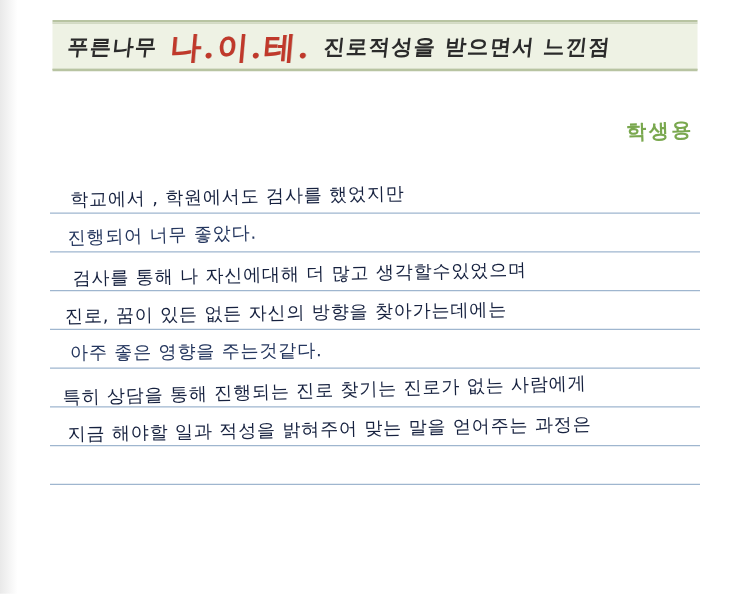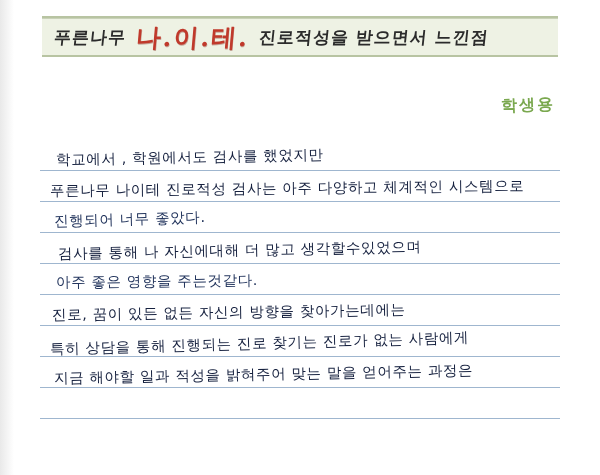--- a/index.html
+++ b/index.html
@@ -147,34 +147,31 @@
   <span class="hdr-post">진로적성을 받으면서 느낀점</span>
 </div>
 <div class="header-line-bottom"></div>
 
 <div class="audience-label">학생용</div>
 
 <div class="sheet">
   <div class="rule-row row-ink-1">
     <span class="hand slant1 ink-dark">학교에서 , 학원에서도 검사를 했었지만</span>
   </div>
-  <div class="rule-row row-ink-2">
-    <span class="hand slant2 ink-dark">푸른나무 나이테 진로적성 검사는 아주 다양하고 체계적인 시스템으로</span>
-  </div>
   <div class="rule-row row-ink-3">
     <span class="hand slant3 ink-mid">진행되어 너무 좋았다.</span>
   </div>
   <div class="rule-row row-ink-4">
     <span class="hand slant1 ink-dark">검사를 통해 나 자신에대해 더 많고 생각할수있었으며</span>
   </div>
+  <div class="rule-row row-ink-5">
+    <span class="hand slant4 ink-dark">진로, 꿈이 있든 없든 자신의 방향을 찾아가는데에는</span>
+  </div>
   <div class="rule-row row-ink-6">
     <span class="hand slant2 ink-mid">아주 좋은 영향을 주는것같다.</span>
-  </div>
-  <div class="rule-row row-ink-5">
-    <span class="hand slant4 ink-dark">진로, 꿈이 있든 없든 자신의 방향을 찾아가는데에는</span>
   </div>
   <div class="rule-row row-ink-7">
     <span class="hand slant3 ink-dark">특히 상담을 통해 진행되는 진로 찾기는 진로가 없는 사람에게</span>
   </div>
   <div class="rule-row row-ink-8">
     <span class="hand slant1 ink-dark">지금 해야할 일과 적성을 밝혀주어 맞는 말을 얻어주는 과정은</span>
   </div>
   <div class="rule-row row-ink-10">
     <span class="hand slant2"></span>
   </div>

